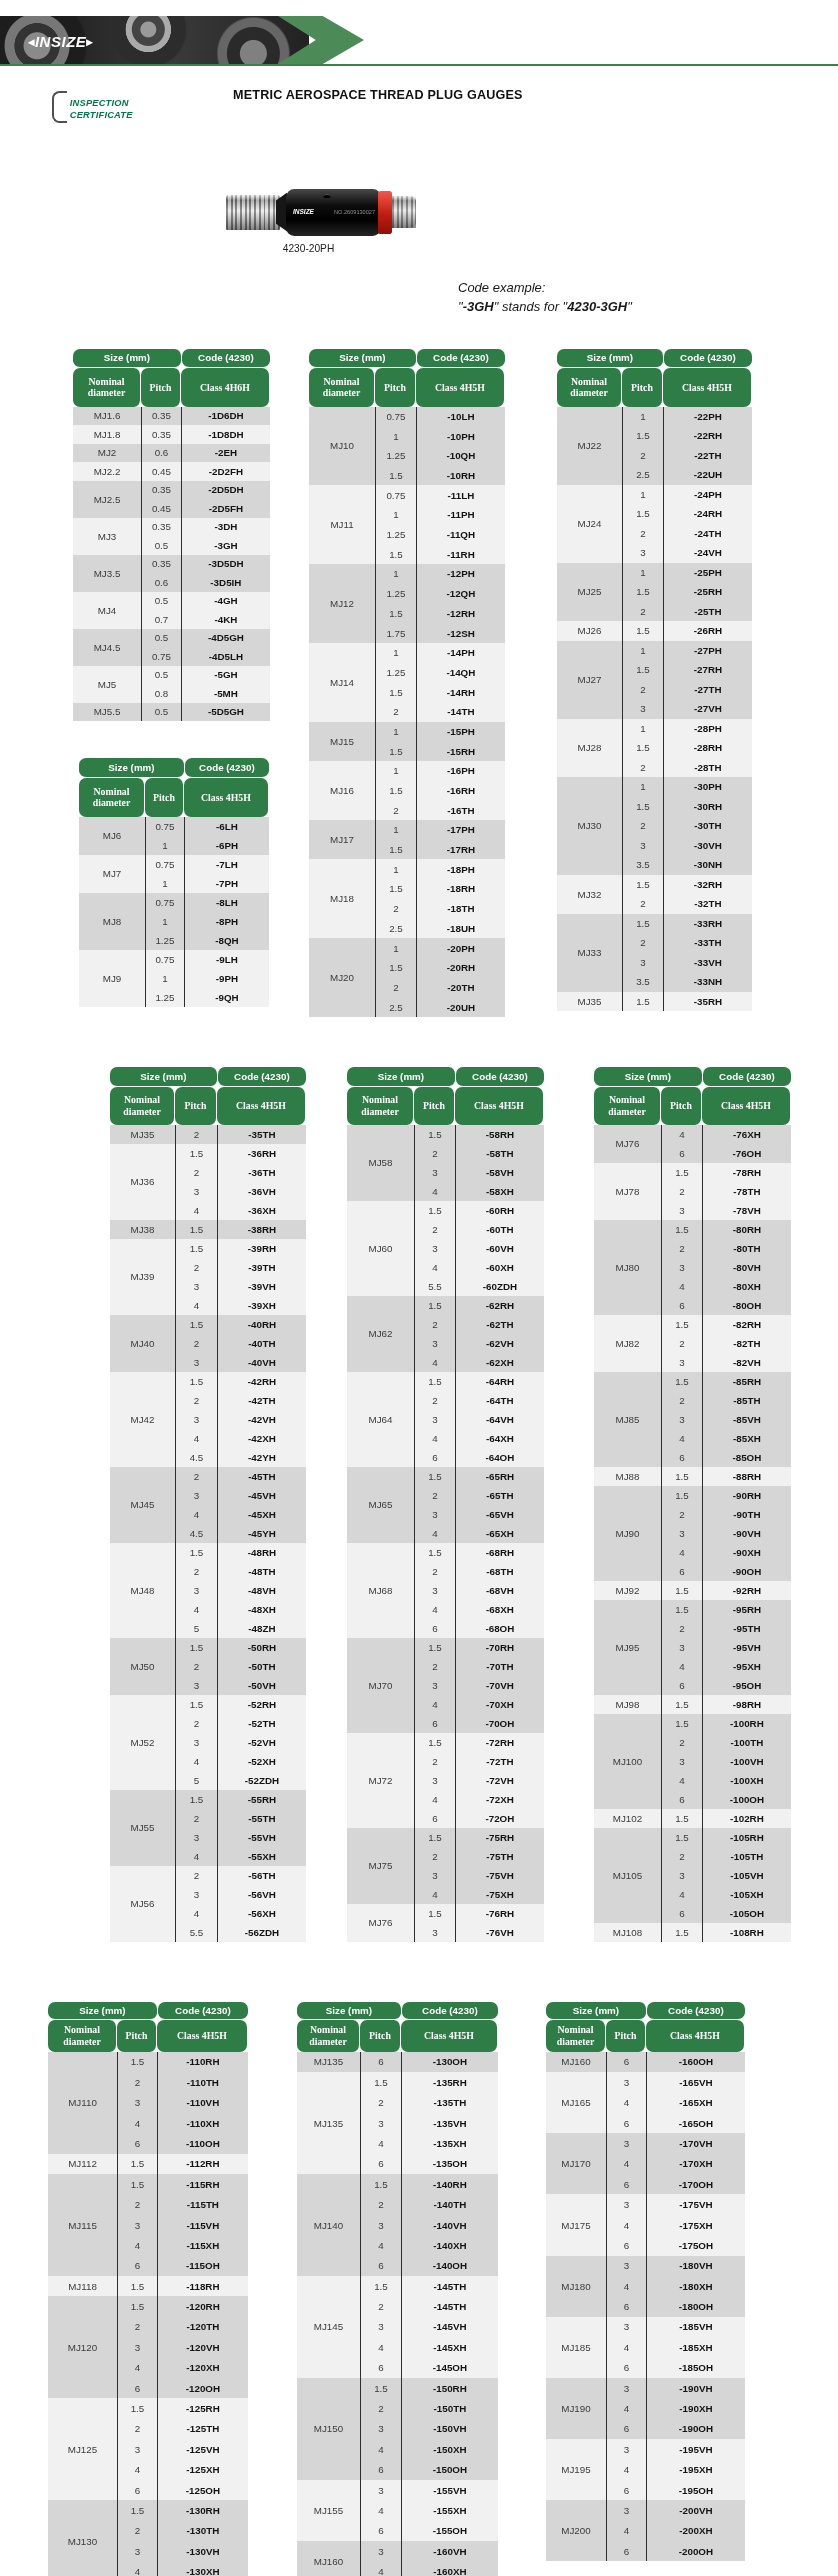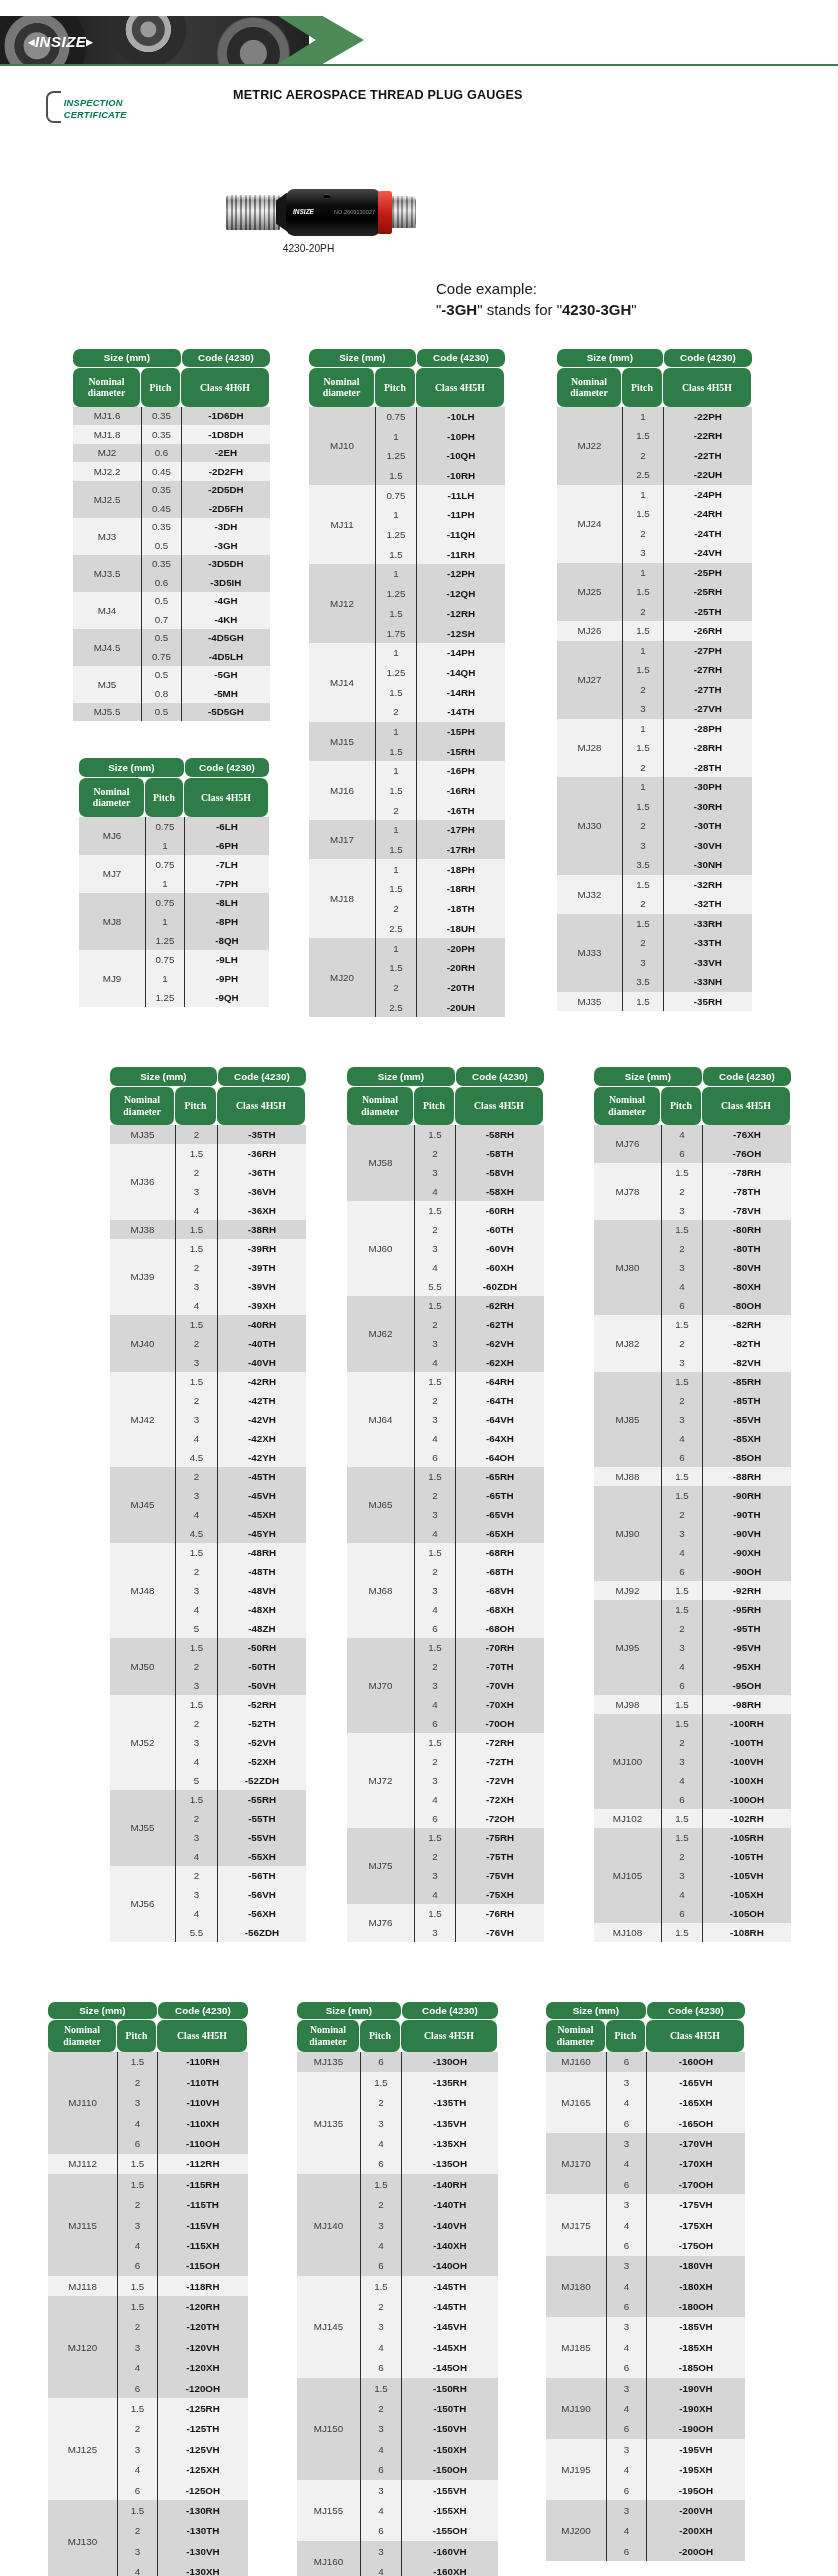--- a/index.html
+++ b/index.html
@@ -13,21 +13,21 @@
      radial-gradient(circle at 82% 78%, #808080 0 13px, #2a2a2a 14px 26px, #666 27px 35px, rgba(0,0,0,0) 37px),
      linear-gradient(90deg,#141414,#3a3a3a 55%,#222);}
   .banner-chevron{position:absolute;left:278px;top:0;width:86px;height:48px;background:#4c8a58;
      clip-path:polygon(0 0,52% 0,100% 50%,52% 100%,0 100%,44% 50%);}
   .green-rule{position:absolute;left:0;top:48px;width:838px;height:1.9px;background:#3d7e4a;}
   .logo{position:absolute;left:28px;top:17px;color:#fff;font-weight:bold;font-style:italic;
         font-size:15px;letter-spacing:0.5px;white-space:nowrap;}
   .logo .arr{font-size:8.4px;font-style:normal;vertical-align:1.9px;}
 
   
-  .cert{position:absolute;left:46px;top:73px;display:flex;}
+  .cert{position:absolute;left:52px;top:73px;display:flex;}
   .cert-shape{width:13px;height:28px;border:2.8px solid #4f4f4f;border-right:none;
               border-radius:7.5px 0 0 7.5px;margin-top:1.9px;}
   .cert-text{margin-left:2.8px;color:#00784b;font-weight:800;font-style:italic;
              font-size:9.3px;line-height:11.2px;letter-spacing:0.2px;margin-top:9.3px;}
 
   
   .page-title{position:absolute;left:233px;top:72px;font-size:12.6px;font-weight:bold;
               color:#111;white-space:nowrap;letter-spacing:0.2px;}
 
   
@@ -49,21 +49,21 @@
      background:linear-gradient(180deg,#f4584a,#c01c10 55%,#8e0f08);}
   .thr-right{position:absolute;left:166px;top:9.3px;width:24px;height:32px;border-radius:0 5.6px 5.6px 0;
      background:repeating-linear-gradient(90deg,#8a8a8a 0 1.9px,#e8e8e8 1.9px 4.7px);}
   .product-caption{position:absolute;left:220px;top:227px;width:177px;text-align:center;
      font-size:10.2px;color:#222;}
 
   
   .notes{position:absolute;left:42px;top:262px;}
   .note{display:flex;margin-bottom:6px;font-size:8.8px;color:#1a1a1a;}
   .bullet{width:3.7px;height:3.7px;background:#000;margin:3.7px 4.7px 0 0;flex:none;}
-  .code-example{position:absolute;left:436px;top:264px;font-size:15px;color:#1a1a1a;}
+  .code-example{position:absolute;left:458px;top:264px;font-size:13px;color:#1a1a1a;font-style:italic;}
   .code-example .l2{margin-top:3.7px;}
   .code-example b{font-weight:bold;}
 
   
   .gtable{position:absolute;--green:#2e7d46;--hs:18.6px;--hc:39px;--rh:18.6px;
           --w1:67px;--w2:39px;--w3:88px;font-size:9.8px;}
   .ghead .r1{display:flex;}
   .ghead .r2{display:flex;font-family:Liberation Serif, serif;}
   .hcell{background:var(--green);color:#fff;font-weight:bold;display:flex;
          align-items:center;justify-content:center;text-align:center;box-sizing:border-box;border-radius:7px;}

